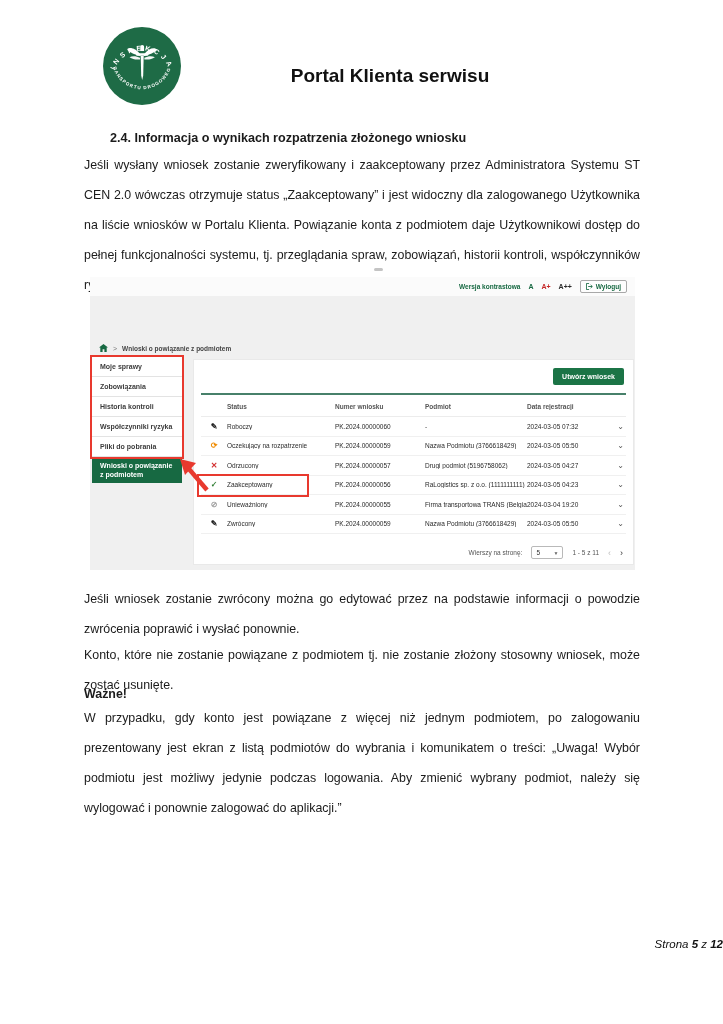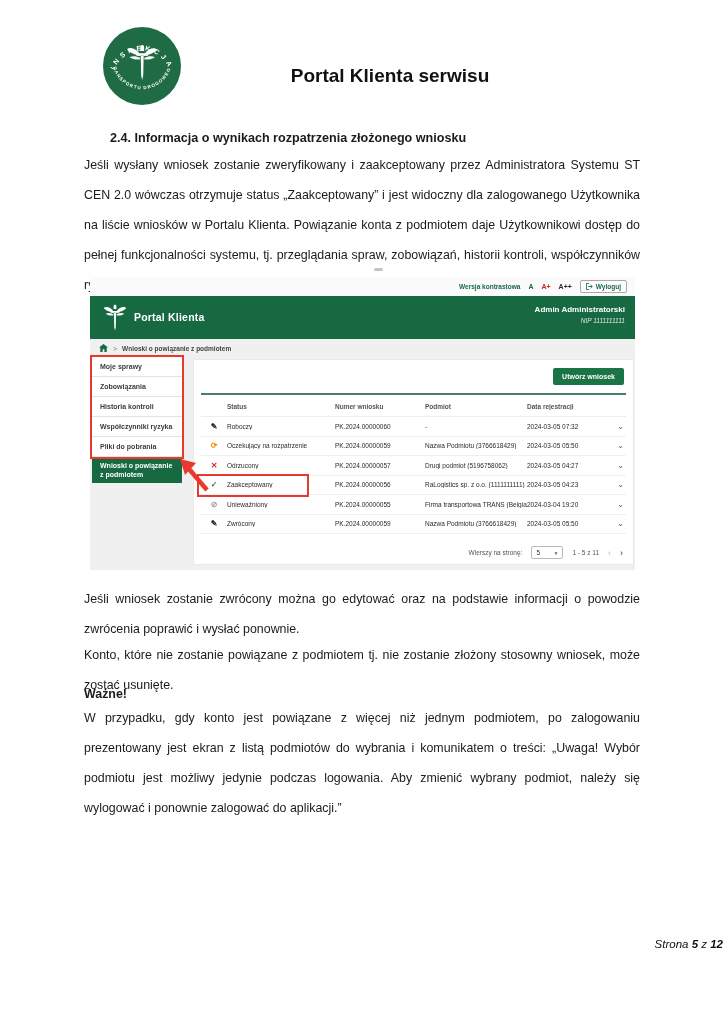--- a/index.html
+++ b/index.html
@@ -114,38 +114,20 @@
     <span class="fontsize fs-app">A++</span>
     <span class="logout-btn">
       <svg width="7" height="7" viewBox="0 0 8 8">
           <path d="M3.5 0.5 H0.5 V7.5 H3.5" fill="none" stroke="#176942" stroke-width="1"></path>
           <path d="M2.5 4 H7 M5.3 2.2 L7.2 4 L5.3 5.8" fill="none" stroke="#176942" stroke-width="1"></path>
         </svg>
       <span>Wyloguj</span>
     </span>
   </div>
 
-  <div class="shot-header">
-    <svg class="emblem" width="24" height="28" viewBox="0 0 24 28">
-      <g fill="#fff">
-        <path d="M12 0.8 c.9 0 1.4.6 1.4 1.3 v3 h-2.8 v-3 c0-.7.5-1.3 1.4-1.3z"></path>
-        <rect x="7.4" y="6.9" width="9.2" height="1.8" rx="0.9"></rect>
-        <path d="M10.9 8.9 h2.2 l-.35 14.5 -.75 3.2 -.75-3.2z"></path>
-        <path d="M10.6 7.6 C7.5 2.8 2.4 2.0 0.8 4.3 C3.4 6.9 7.2 8.1 10.6 8.8 Z"></path>
-        <path d="M13.4 7.6 C16.5 2.8 21.6 2.0 23.2 4.3 C20.6 6.9 16.8 8.1 13.4 8.8 Z"></path>
-        <path d="M10.4 10.2 C7.8 8.8 4.6 8.6 2.6 9.8 C5 11.6 8 11.8 10.4 11.4 Z" opacity=".95"></path>
-        <path d="M13.6 10.2 C16.2 8.8 19.4 8.6 21.4 9.8 C19 11.6 16 11.8 13.6 11.4 Z" opacity=".95"></path>
-      </g>
-    </svg>
-    <span class="app-title">Portal Klienta</span>
-    <span class="user">
-      <div class="user-name">Admin Administratorski</div>
-      <div class="user-nip">NIP 1111111111</div>
-    </span>
-  </div>
 
   <div class="shot-breadcrumb">
     <svg width="9" height="8" viewBox="0 0 9 8">
         <path d="M4.5 0 L9 3.6 H7.7 V8 H5.4 V5.2 H3.6 V8 H1.3 V3.6 H0 Z" fill="#176942"></path>
       </svg>
     <span class="bc-sep">&gt;</span>
     <span class="bc-text">Wnioski o powiązanie z podmiotem</span>
   </div>
 
   <div class="shot-sidebar">
@@ -237,21 +219,21 @@
     </div>
   </div>
 
   <div class="ann-sidebar-box"></div>
   <svg class="ann-arrow" width="34" height="38" viewBox="0 0 34 38">
     <line x1="29" y1="33" x2="11" y2="12" stroke="#e8392e" stroke-width="4.5"></line>
     <polygon points="2,2 18,6 7,18" fill="#e8392e"></polygon>
   </svg>
 </div>
 
-<div class="doc-par" id="p2">Jeśli wniosek zostanie zwrócony można go edytować oraz na podstawie informacji o powodzie zwrócenia poprawić i wysłać ponownie.</div>
+<div class="doc-par" id="p2">Jeśli wniosek zostanie zwrócony można go edytować przez na podstawie informacji o powodzie zwrócenia poprawić i wysłać ponownie.</div>
 <div class="doc-par" id="p3">Konto, które nie zostanie powiązane z podmiotem tj. nie zostanie złożony stosowny wniosek, może zostać usunięte.</div>
 <div class="doc-par" id="imp">Ważne!</div>
 <div class="doc-par" id="p4">W przypadku, gdy konto jest powiązane z więcej niż jednym podmiotem, po zalogowaniu prezentowany jest ekran z listą podmiotów do wybrania i komunikatem o treści: „Uwaga! Wybór podmiotu jest możliwy jedynie podczas logowania. Aby zmienić wybrany podmiot, należy się wylogować i ponownie zalogować do aplikacji.”</div>
 
 <div class="doc-footer">
   <span>Strona</span>
   <b>5</b>
   <span>z</span>
   <b>12</b>
 </div>

